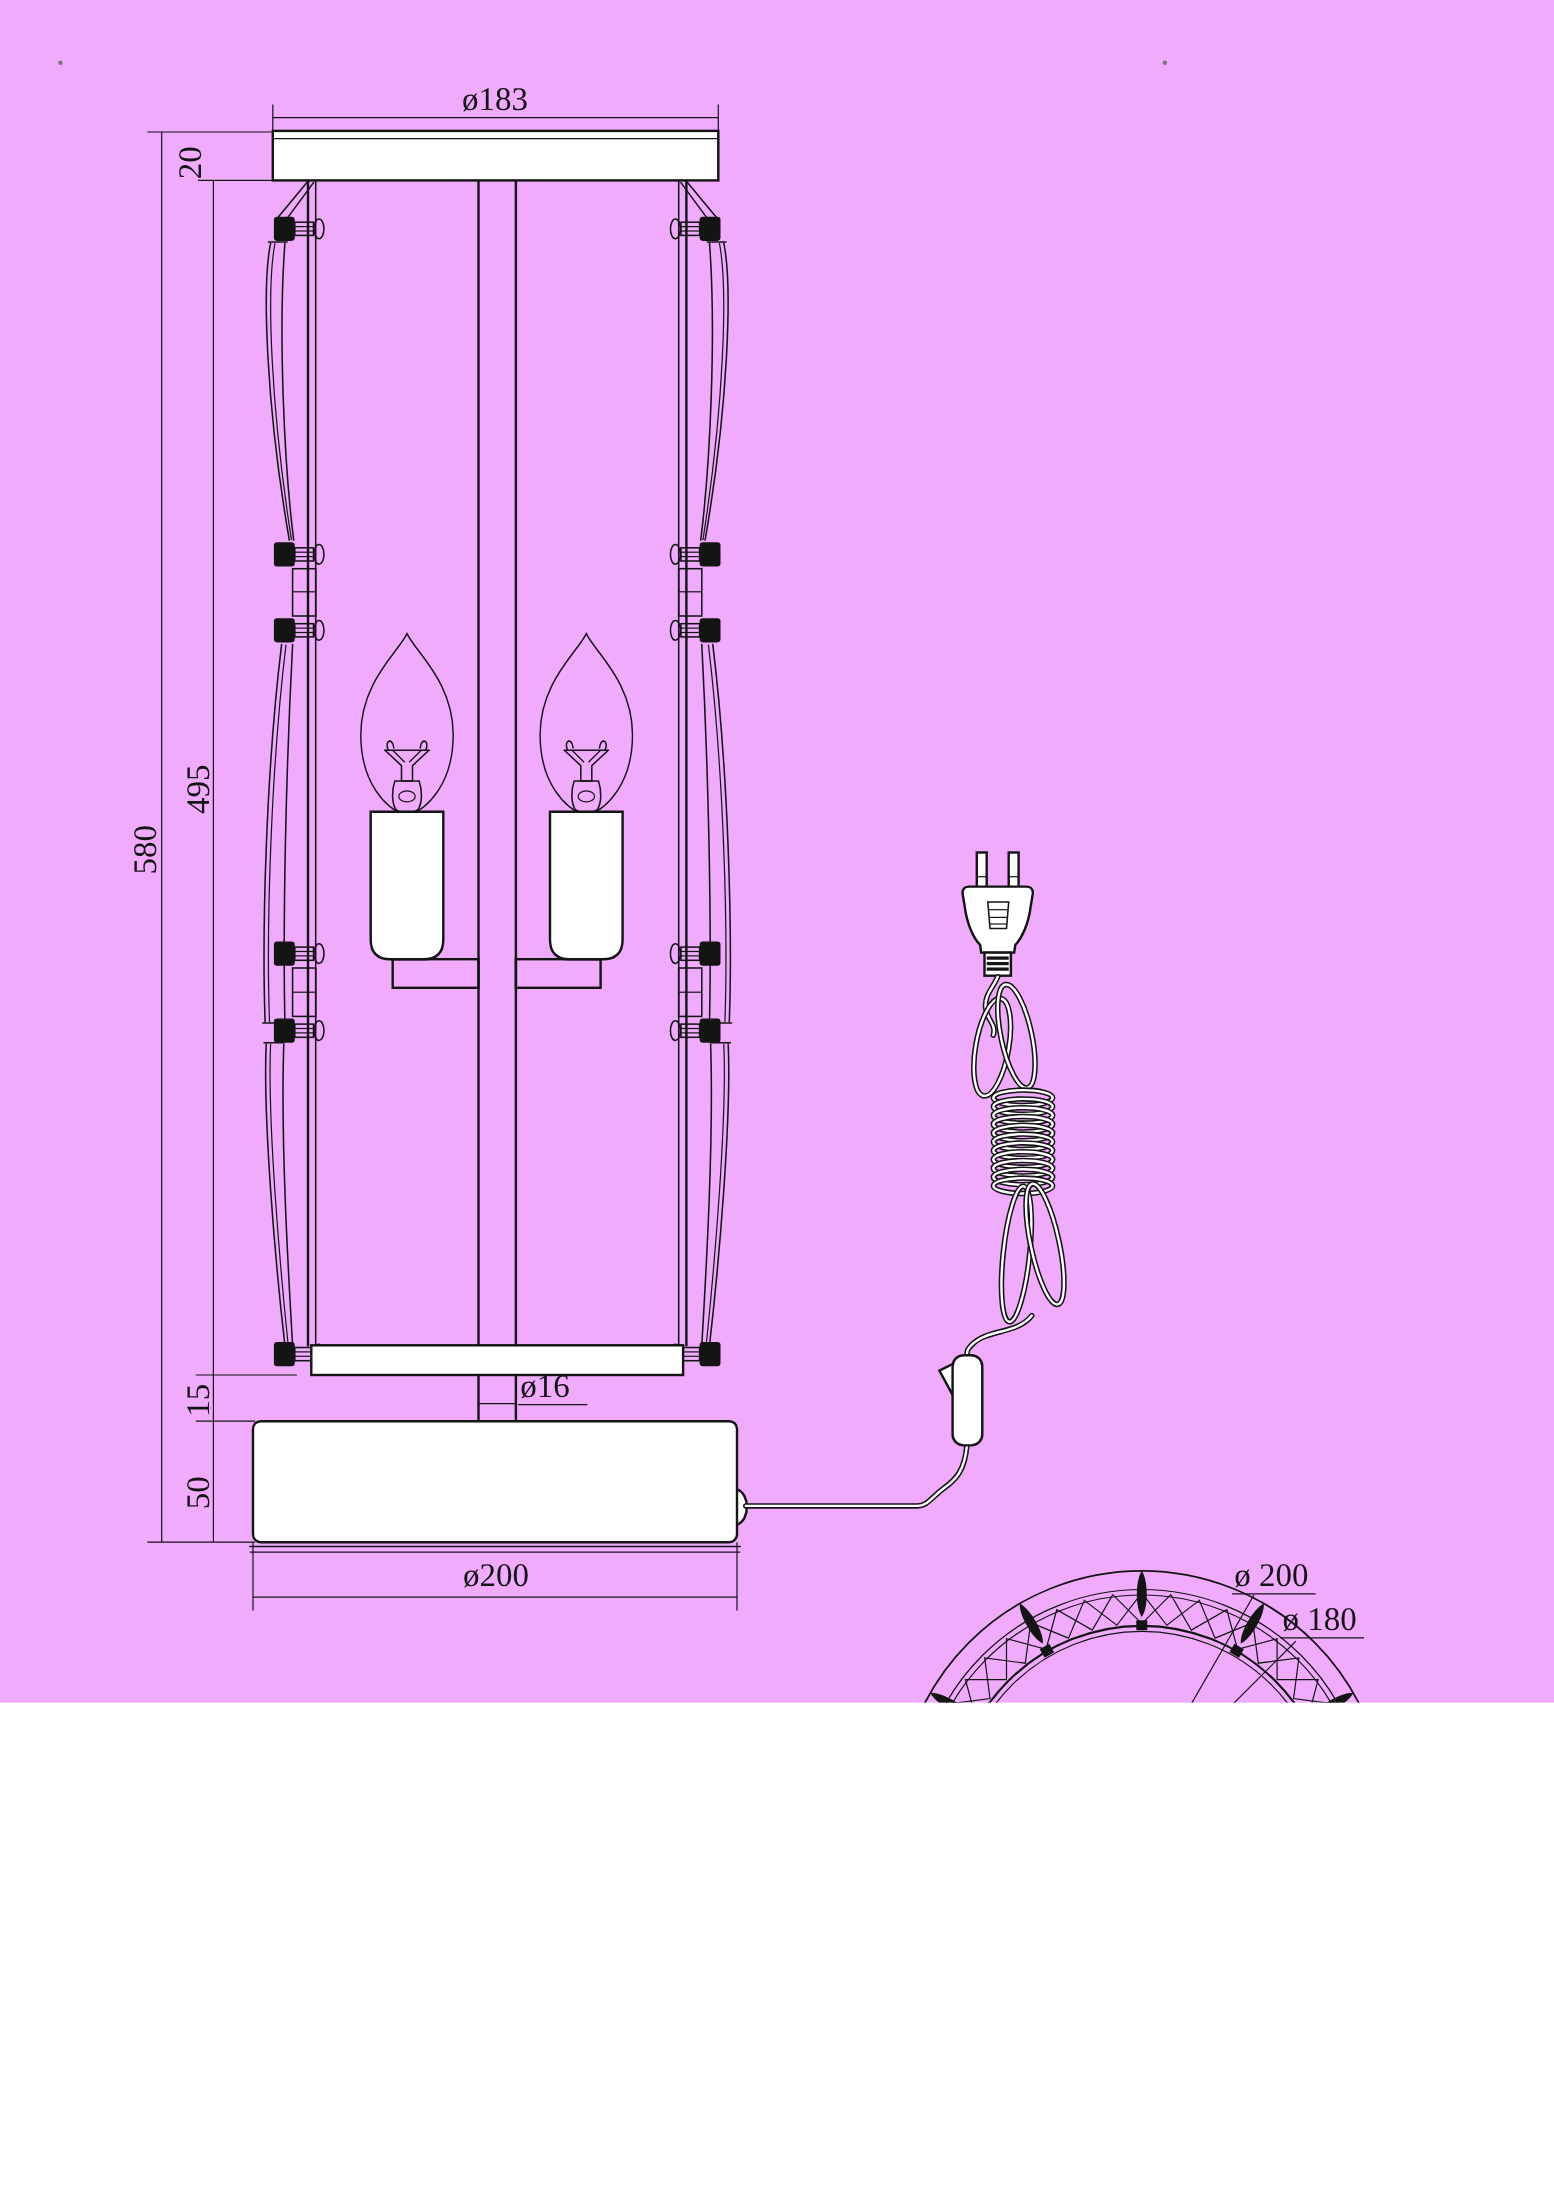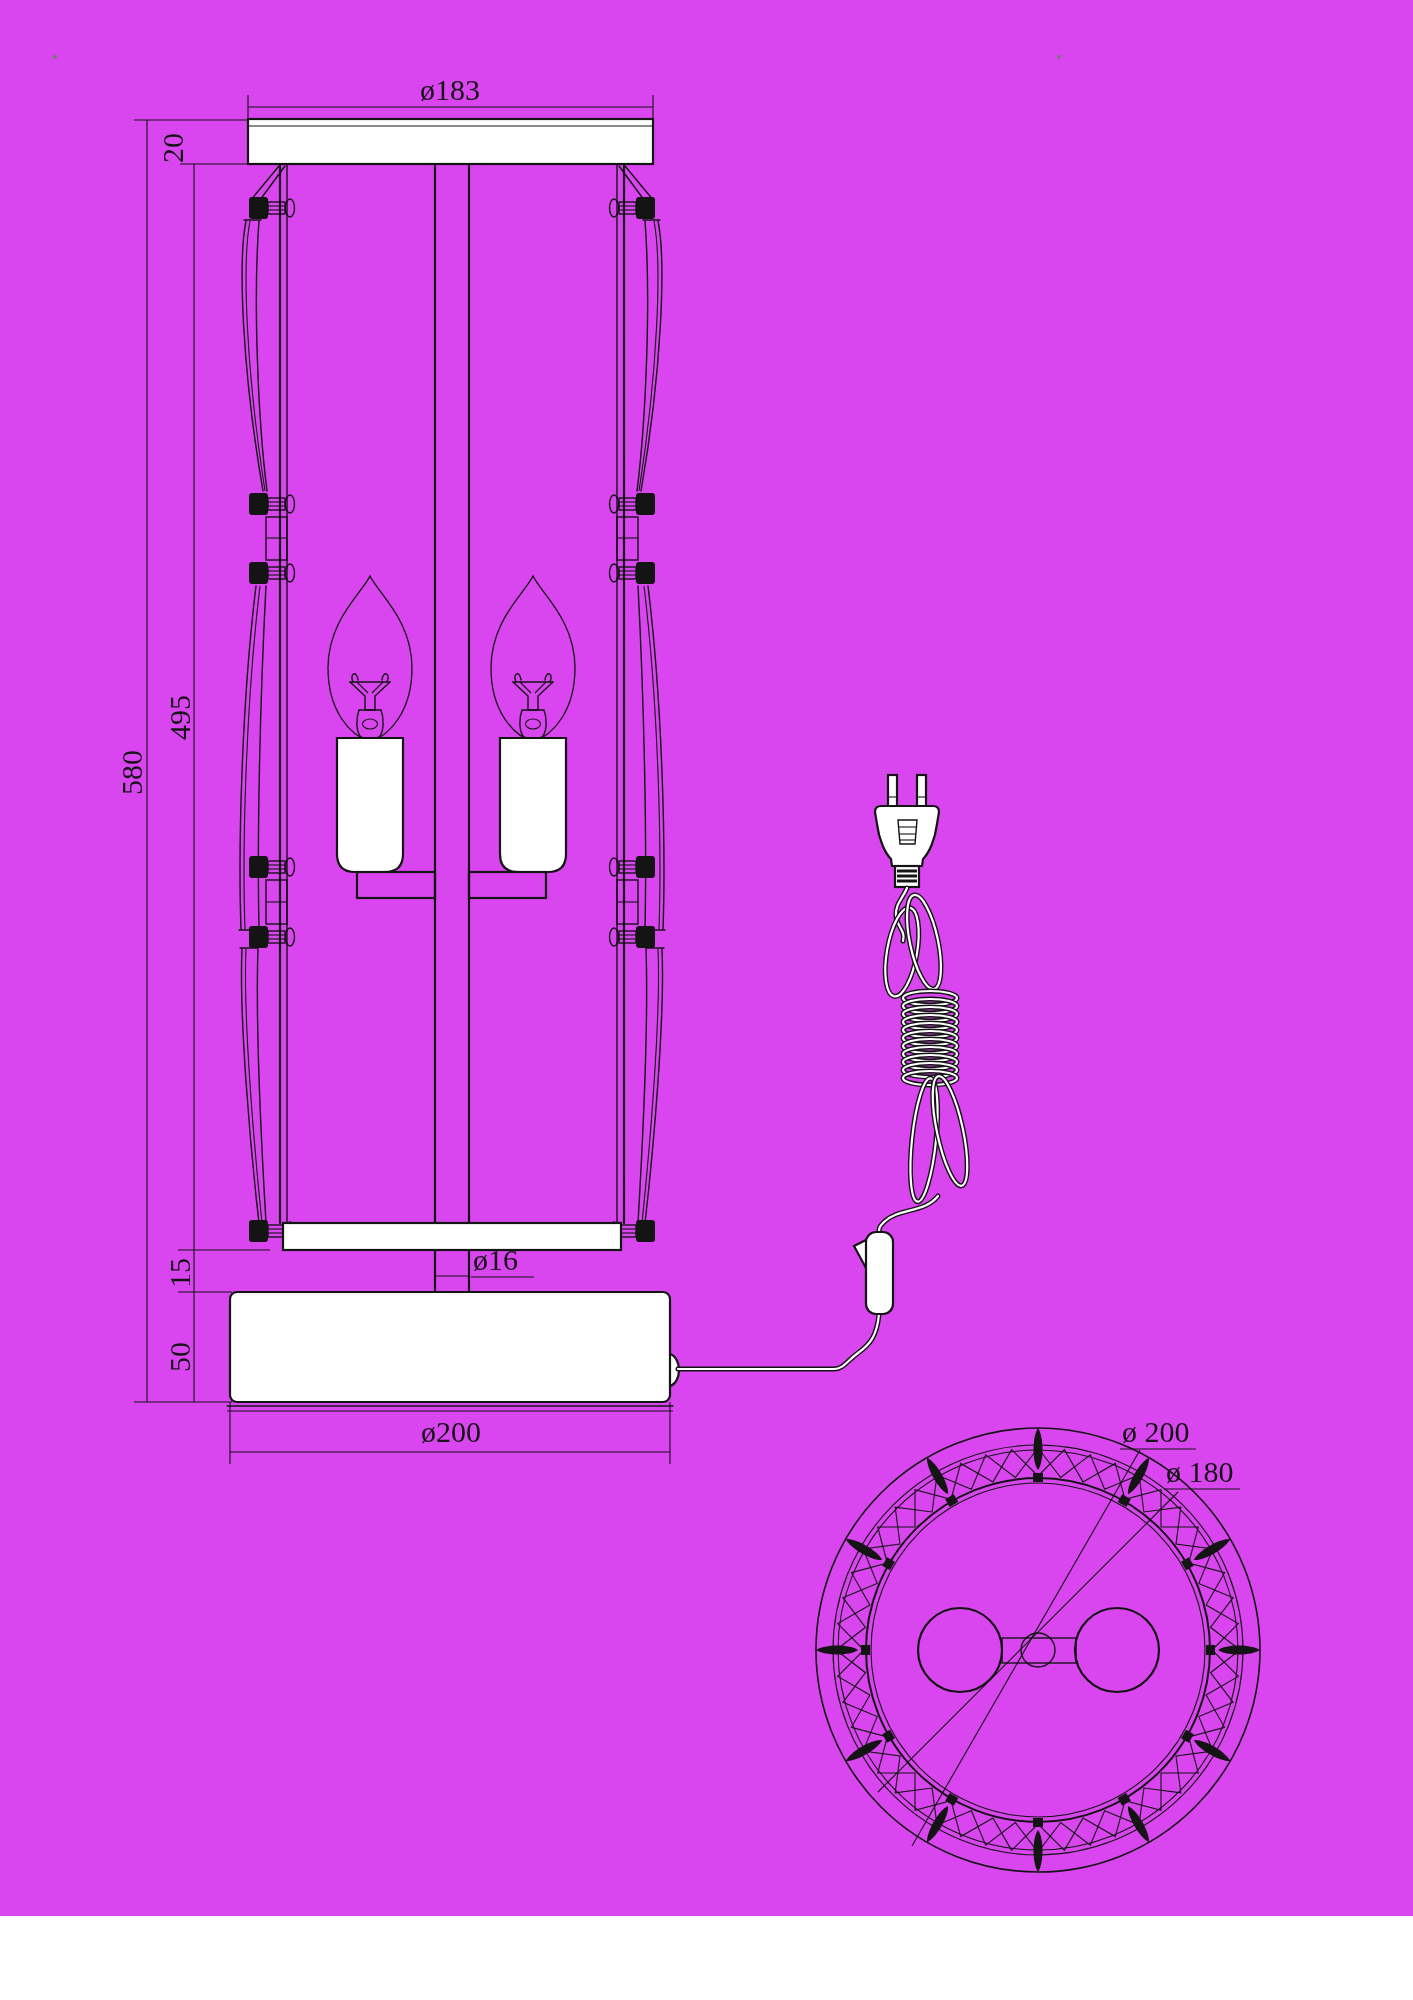--- a/index.html
+++ b/index.html
@@ -1,16 +1,16 @@
 <!DOCTYPE html>
 <html><head>
 <meta charset="utf-8">
 <style>
   html,body{margin:0;padding:0;background:#ffffff;}
-  .sheet{position:relative;width:1413px;height:1916px;background:#d946ef;overflow:hidden;
+  .sheet{position:relative;width:1413px;height:1548px;background:#f0abfc;overflow:hidden;
          font-family:"Liberation Serif", serif;}
   svg{position:absolute;left:0;top:0;}
   .obj  {stroke:#141414;stroke-width:2.2;fill:none;stroke-linecap:round;}
   .obj-thin{stroke:#141414;stroke-width:1.4;fill:none;stroke-linecap:round;}
   .hair {stroke:#141414;stroke-width:1.1;fill:none;}
   .dim  {stroke:#141414;stroke-width:1.1;fill:none;}
   .blk  {fill:#141414;stroke:none;}
   .wfill{fill:#ffffff;}
   .cord-out{stroke:#141414;stroke-width:5;fill:none;stroke-linecap:round;}
   .cord-in {stroke:#ffffff;stroke-width:2.2;fill:none;stroke-linecap:round;}

